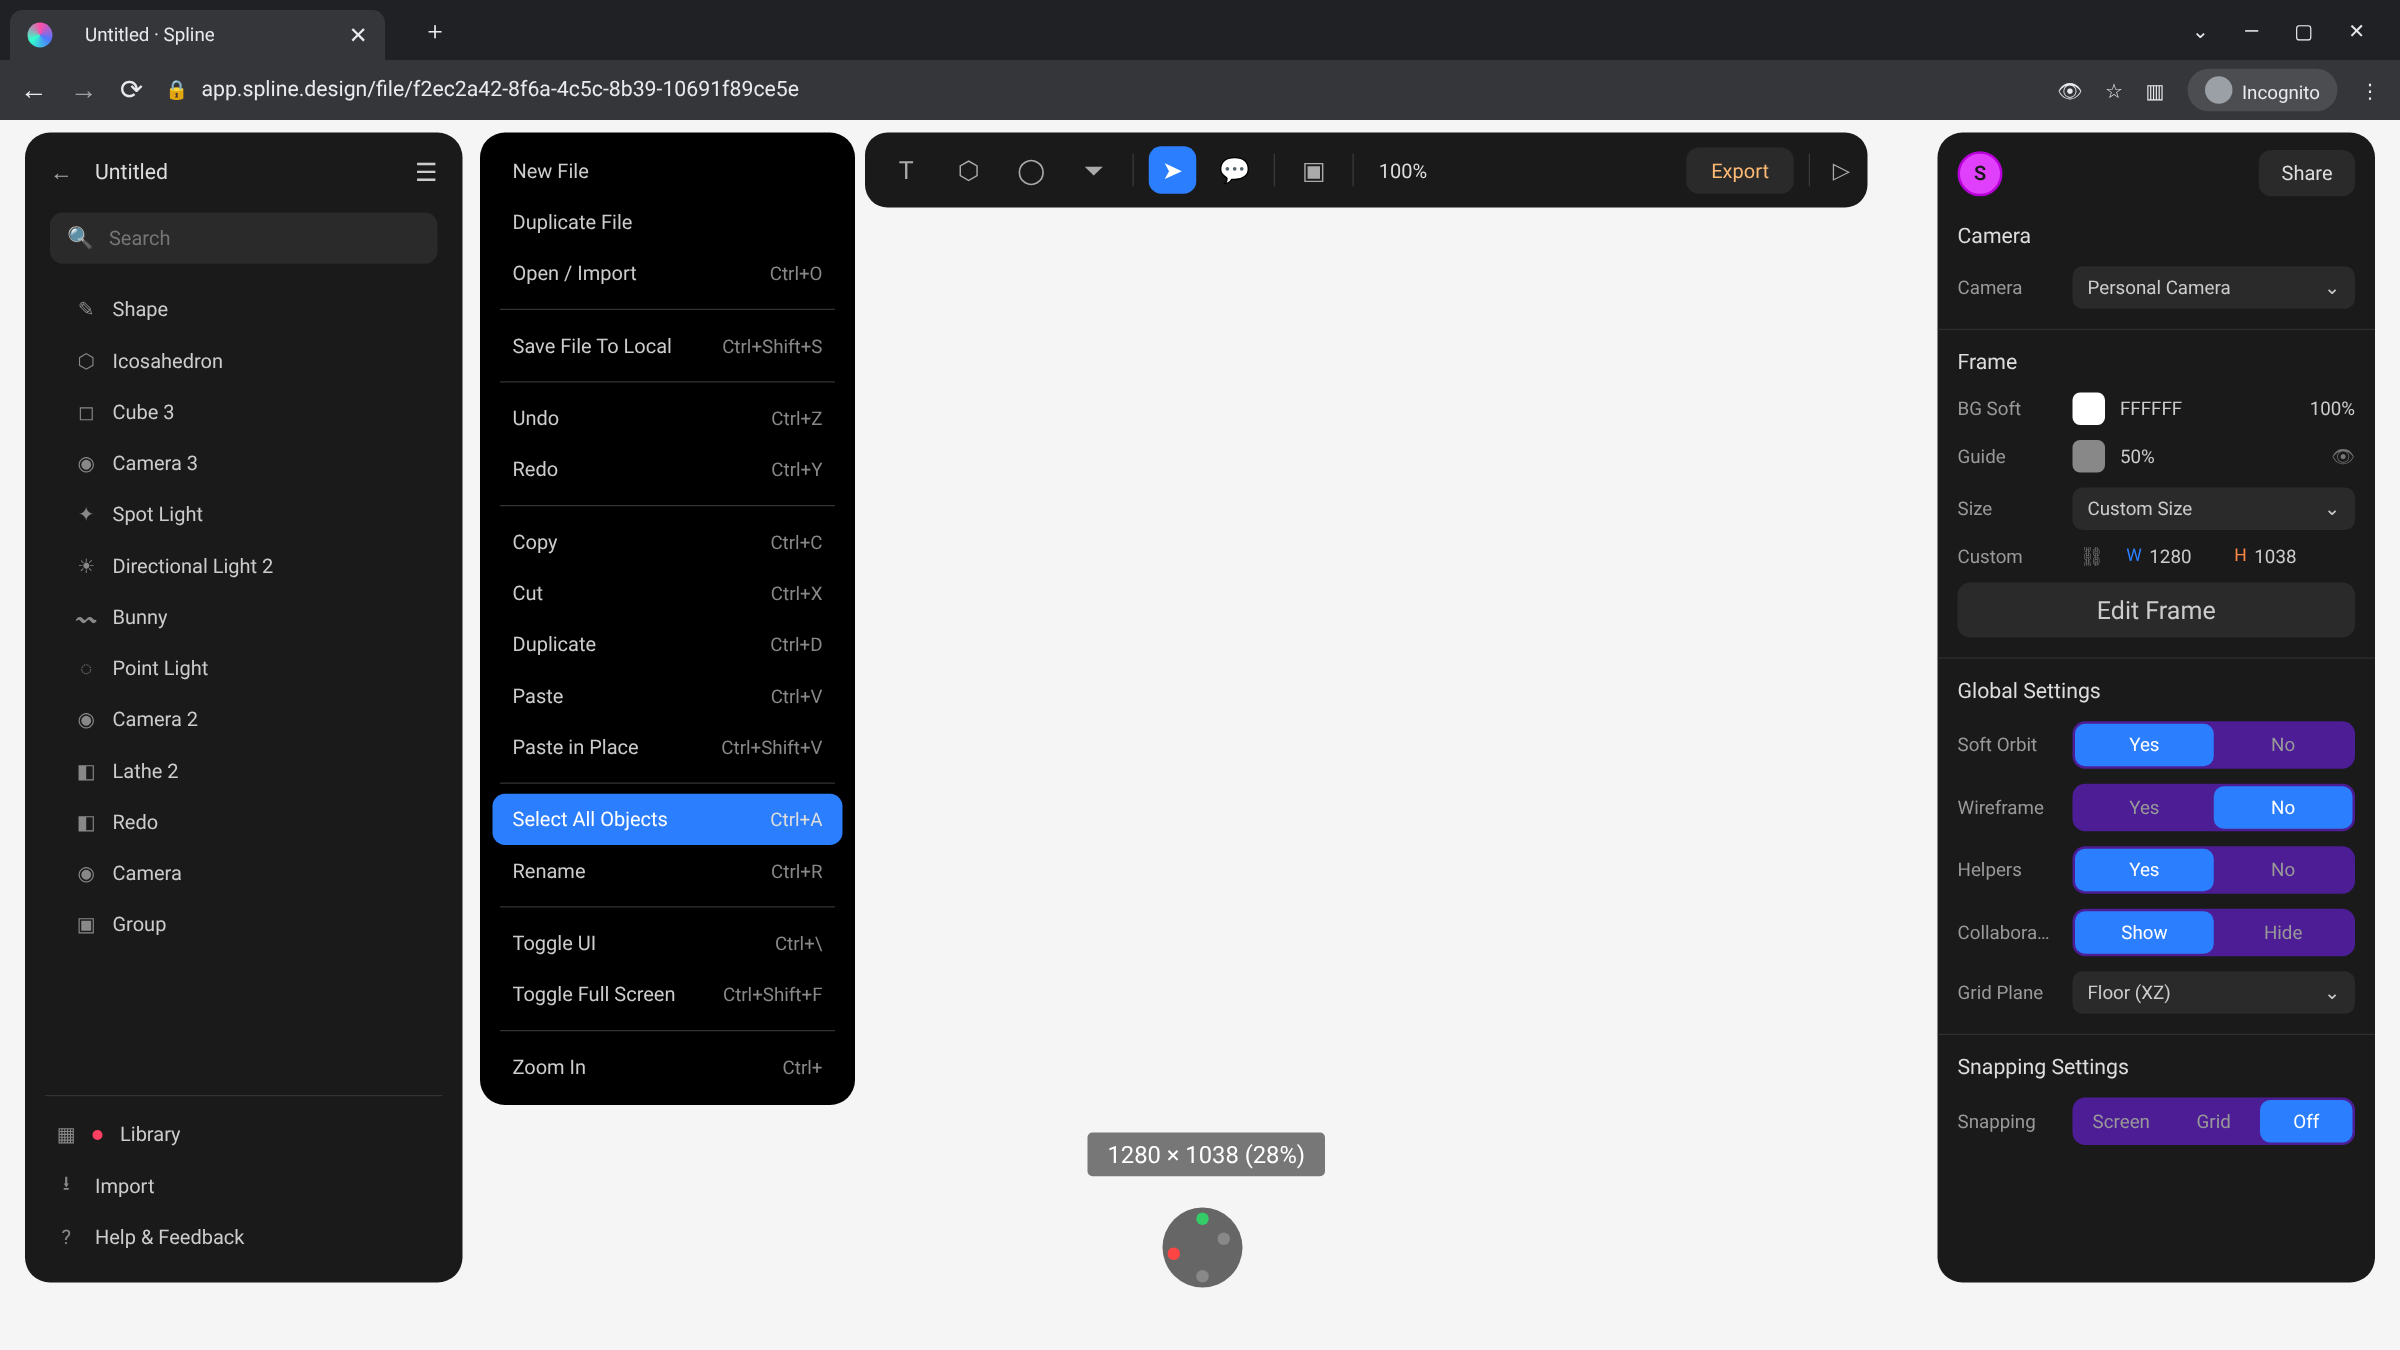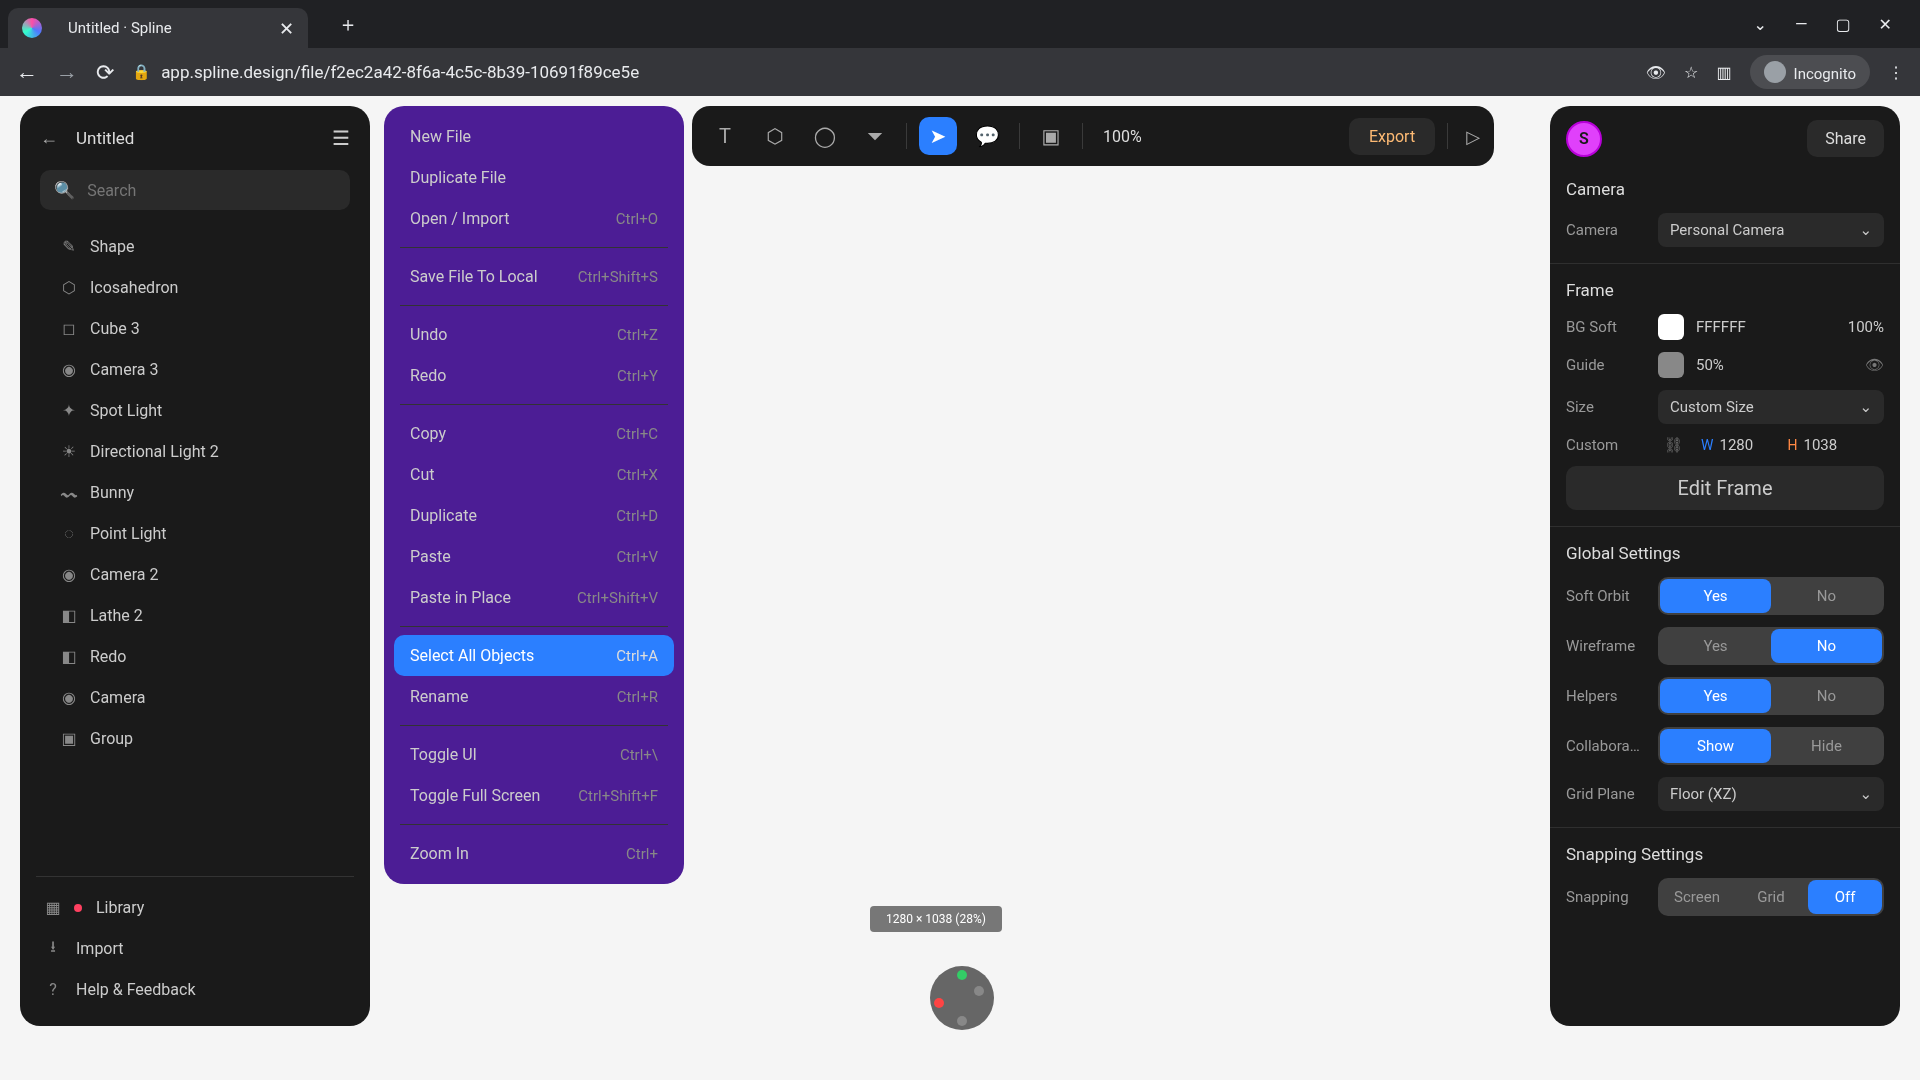--- a/index.html
+++ b/index.html
@@ -37,42 +37,42 @@
 .search-box input { background: transparent; border: none; color: #aaa; font-size: 16px; outline: none; flex: 1; }
 .search-icon { color: #888; font-size: 17px; }
 .tree { flex: 1; overflow: hidden; }
 .tree-item { display: flex; align-items: center; gap: 12px; padding: 11px 8px 11px 24px; color: #ccc; font-size: 16px; cursor: pointer; border-radius: 6px; }
 .tree-icon { width: 18px; height: 18px; display: flex; align-items: center; justify-content: center; color: #888; font-size: 16px; }
 .lp-footer { border-top: 1px solid #333; padding-top: 10px; margin-top: 8px; }
 .lib-item { display: flex; align-items: center; gap: 14px; padding: 11px 8px; color: #ccc; font-size: 16px; cursor: pointer; border-radius: 6px; }
 .lib-dot { width: 8px; height: 8px; border-radius: 50%; background: #ff4060; margin-left: -2px; }
 
 
-.context-menu { position: absolute; left: 384px; top: 10px; width: 300px; background: #4c1d95; border-radius: 20px; padding: 10px 6px; max-height: 810px; overflow: hidden; }
+.context-menu { position: absolute; left: 384px; top: 10px; width: 300px; background: #000000; border-radius: 20px; padding: 10px 6px; max-height: 810px; overflow: hidden; }
 .cm-item { display: flex; justify-content: space-between; align-items: center; padding: 11px 16px; color: #ccc; font-size: 16px; cursor: pointer; border-radius: 10px; margin: 0 4px; }
 .cm-item.active { background: #2b7fff; color: #fff; }
 .cm-item .sc { color: #888; font-size: 15px; }
 .cm-item.active .sc { color: #ddd; }
 .cm-sep { height: 1px; background: #333; margin: 8px 10px; }
 
 
 .toolbar { position: absolute; top: 10px; left: 692px; width: 802px; height: 60px; background: #1a1a1a; border-radius: 18px; display: flex; align-items: center; padding: 0 14px; gap: 12px; }
 .tb-spacer { flex: 1; }
 .tb-btn { width: 38px; height: 38px; display: flex; align-items: center; justify-content: center; color: #aaa; border-radius: 10px; cursor: pointer; font-size: 20px; }
 .tb-btn.sel { background: #2b7fff; color: #fff; }
 .tb-sep { width: 1px; height: 26px; background: #3a3a3a; }
 .tb-zoom { color: #ddd; font-size: 16px; margin: 0 8px; }
 .tb-export { background: #2a2a2a; color: #fdba74; padding: 9px 20px; border-radius: 10px; font-size: 16px; cursor: pointer; }
 .tb-play { color: #aaa; font-size: 18px; cursor: pointer; margin-left: 6px; }
 
 
 .viewport { position: absolute; left: 0; top: 0; right: 0; bottom: 0; background: #fafafa; z-index: -1; }
 .vp-grid { position: absolute; top: 500px; left: 0; right: 0; height: 260px; background: repeating-linear-gradient(90deg, #e8e8e8 0px, #e8e8e8 1px, transparent 1px, transparent 60px), linear-gradient(rgba(255,200,200,0.5), transparent 20px); transform: perspective(800px) rotateX(75deg); transform-origin: top; }
 .vp-frame { position: absolute; left: 690px; top: 350px; width: 560px; height: 130px; border: 1px solid #ccc; background: rgba(255,255,255,0.3); }
-.dim-label { position: absolute; left: 870px; top: 810px; background: #777; color: #fff; padding: 6px 16px; border-radius: 4px; font-size: 12px; }
+.dim-label { position: absolute; left: 870px; top: 810px; background: #777; color: #fff; padding: 6px 16px; border-radius: 4px; font-size: 19px; }
 .vp-obj1 { position: absolute; left: 695px; top: 340px; width: 140px; height: 250px; background: #5a5a65; transform: skewY(-6deg); }
 .vp-obj2 { position: absolute; left: 850px; top: 430px; width: 110px; height: 100px; background: #4a4a52; clip-path: polygon(50% 0%, 93% 25%, 93% 75%, 50% 100%, 7% 75%, 7% 25%); }
 .vp-obj3 { position: absolute; left: 1000px; top: 480px; width: 0; height: 0; border-left: 10px solid transparent; border-right: 10px solid transparent; border-bottom: 30px solid #333; }
 
 .view-gizmo { position: absolute; left: 930px; top: 870px; width: 64px; height: 64px; background: #666; border-radius: 50%; }
 .giz-dot { position: absolute; width: 10px; height: 10px; border-radius: 50%; }
 .giz-g { background: #33cc66; top: 4px; left: 27px; }
 .giz-r { background: #ff4444; top: 32px; left: 4px; }
 .giz-w1 { background: #888; top: 20px; left: 44px; }
 .giz-w2 { background: #888; bottom: 4px; left: 27px; }
@@ -83,21 +83,21 @@
 .avatar { width: 36px; height: 36px; border-radius: 50%; background: #e040fb; border: 2px solid #b800d9; display: flex; align-items: center; justify-content: center; color: #1a1a1a; font-weight: 600; }
 .share-btn { background: #2a2a2a; color: #ddd; padding: 9px 18px; border-radius: 10px; font-size: 16px; cursor: pointer; }
 .rp-sec-title { color: #ddd; font-size: 17px; margin: 16px 0 14px 0; }
 .rp-row { display: flex; align-items: center; gap: 12px; margin-bottom: 12px; font-size: 15px; }
 .rp-label { color: #999; width: 80px; flex-shrink: 0; }
 .rp-select { flex: 1; background: #2a2a2a; color: #ccc; padding: 8px 12px; border-radius: 8px; display: flex; justify-content: space-between; align-items: center; cursor: pointer; }
 .swatch { width: 26px; height: 26px; border-radius: 6px; }
 .rp-val { color: #ccc; flex: 1; }
 .rp-pct { color: #ccc; width: 48px; text-align: right; }
 .eye { color: #777; cursor: pointer; }
-.rp-seg { display: flex; flex: 1; background: #404040; border-radius: 10px; padding: 2px; }
+.rp-seg { display: flex; flex: 1; background: #4c1d95; border-radius: 10px; padding: 2px; }
 .seg-btn { flex: 1; text-align: center; padding: 8px 0; color: #999; border-radius: 8px; cursor: pointer; font-size: 15px; }
 .seg-btn.on { background: #2b7fff; color: #fff; }
 .rp-dim { display: flex; align-items: center; gap: 6px; }
 .rp-dim .dl { color: #2b7fff; font-size: 14px; }
 .rp-dim .dl2 { color: #ff8844; font-size: 14px; }
 .rp-dim input { background: transparent; border: none; color: #ccc; width: 56px; font-size: 15px; outline: none; }
 .link-icon { color: #777; margin: 0 6px; }
 .edit-frame-btn { width: 100%; background: #2a2a2a; color: #ccc; padding: 10px; border-radius: 10px; text-align: center; cursor: pointer; font-size: 20px; margin-top: 6px; }
 .rp-hr { height: 1px; background: #2f2f2f; margin: 16px -16px; }
 </style>

